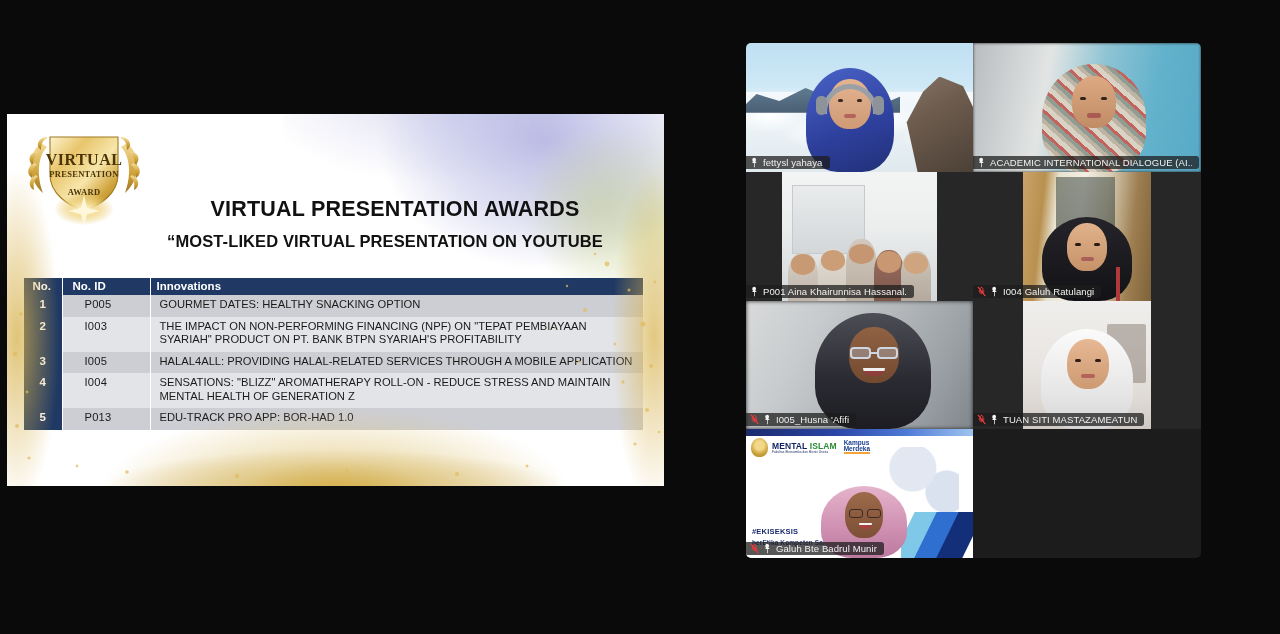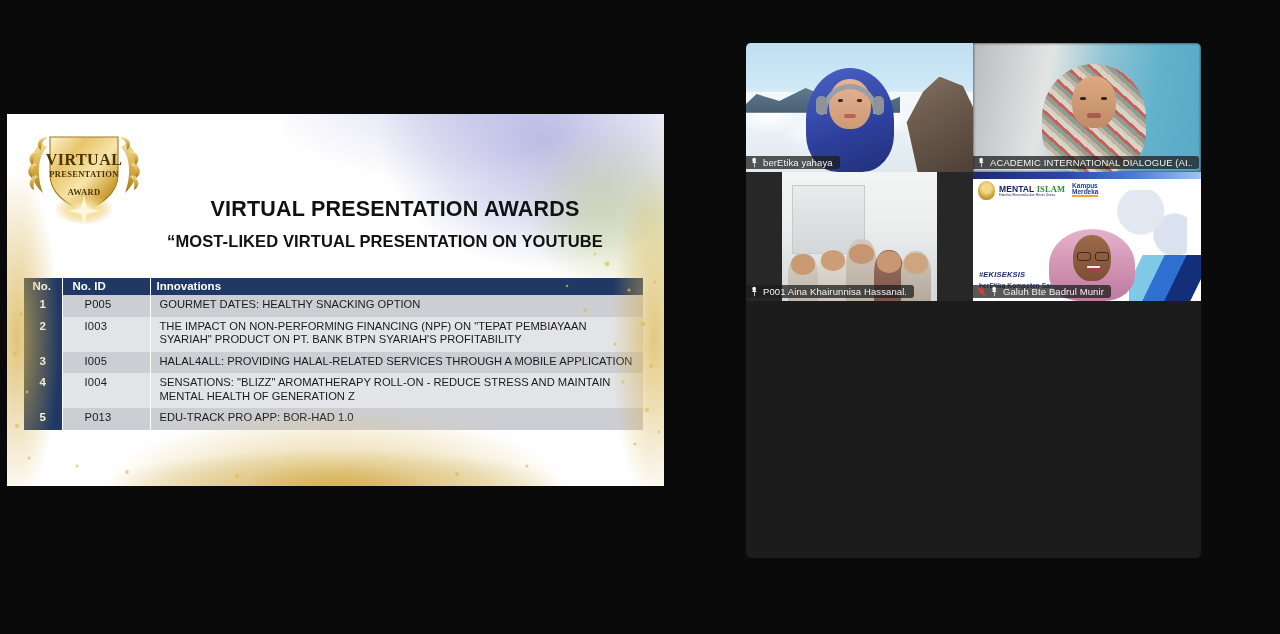--- a/index.html
+++ b/index.html
@@ -224,30 +224,30 @@
     position:absolute; left:0; top:0; width:100%; height:7px;
     background: linear-gradient(90deg,#1b2b6b 0%, #2b46a8 40%, #4d79d6 70%, #9fc4ef 100%);
   }
   .vb-logo-row { position:absolute; left:5px; top:9px; display:flex; align-items:center; gap:4px; }
   .vb-seal {
     width:17px; height:19px; border-radius:50% 50% 45% 45%;
     background: radial-gradient(circle at 50% 38%, #f2d98a 0 30%, #c9a23c 62%, #a8821f 100%);
   }
   .vb-ei-main { font-size:8.5px; font-weight:700; letter-spacing:.1px; line-height:8px; }
   .vb-ei-main .b1 { color:#11205e; }
-  .vb-ei-main .b2 { color:#2e8b3a;font-family:Liberation Serif, serif; }
+  .vb-ei-main .b2 { color:#2e8b3a; }
   .vb-ei-sub { font-size:3.1px; color:#11205e; letter-spacing:.1px; line-height:4px; }
   .vb-km {
     margin-left:3px; font-size:6.5px; font-weight:700; line-height:6px;
     color:#1b3f8f; position:relative; padding-bottom:2px;
   }
   .vb-km .u { display:block; height:2px; background:#f2a43a; width:100%; }
   .vb-hash {
     position:absolute; left:6px; bottom:22px; color:#1b2b6b;
-    font-size:7.5px; font-weight:700; letter-spacing:.2px;font-style:italic;
+    font-size:7.5px; font-weight:700; letter-spacing:.2px;
   }
   .vb-tag {
     position:absolute; left:6px; bottom:12px; color:#1b2b6b;
     font-size:6.5px; font-weight:700; letter-spacing:.1px; opacity:.92;
   }
   .vb-chevrons {
     position:absolute; right:0; bottom:0; width:72px; height:46px; overflow:hidden;
   }
   .vb-chevrons i {
     position:absolute; bottom:-6px; width:26px; height:56px; display:block;
@@ -400,21 +400,21 @@
           <div style="position:absolute;right:14px;top:34px;width:11px;height:19px;background:#8d9398;border-radius:5px;"></div>
           <div style="position:absolute;left:36px;top:37px;width:5px;height:2.5px;background:#3a2a22;border-radius:2px;"></div>
           <div style="position:absolute;left:55px;top:37px;width:5px;height:2.5px;background:#3a2a22;border-radius:2px;"></div>
           <div style="position:absolute;left:42px;top:52px;width:12px;height:4px;background:#b4625c;border-radius:6px;"></div>
         </div>
       </div>
       <div class="namebar">
         <svg class="pin-ic" viewBox="0 0 12 14" aria-hidden="true">
             <path d="M6 .8 C4.2.8 3 2 3 3.4 c0 .9.4 1.6.9 2.2 L3 7.6 h6 L7.1 5.6 c.5-.6.9-1.3.9-2.2 C8 2 6.8.8 6 .8 Z M5.5 7.8 h1 v5.4 h-1 Z" fill="#f4f4f4"></path>
           </svg>
-        <span class="label">berEtika yahaya</span>
+        <span class="label">fettysl yahaya</span>
       </div>
     </div>
 
     <div class="tile">
       <div class="feed">
         <div class="bg-indoor-blur"></div>
         <div class="person" style="width:104px;height:112px;bottom:0;left:53%;">
           <div class="scarf" style="left:0;top:4px;width:104px;height:108px;background:
               repeating-linear-gradient(42deg,#d9d3c6 0 5px,#bdb4a3 5px 9px,#8f9d92 9px 13px,#c2635e 13px 16px);"></div>
           <div class="head" style="left:30px;top:16px;width:44px;height:52px;background:linear-gradient(#dda982,#c08c66);"></div>
@@ -450,22 +450,90 @@
         </div>
       </div>
       <div class="namebar">
         <svg class="pin-ic" viewBox="0 0 12 14" aria-hidden="true">
             <path d="M6 .8 C4.2.8 3 2 3 3.4 c0 .9.4 1.6.9 2.2 L3 7.6 h6 L7.1 5.6 c.5-.6.9-1.3.9-2.2 C8 2 6.8.8 6 .8 Z M5.5 7.8 h1 v5.4 h-1 Z" fill="#f4f4f4"></path>
           </svg>
         <span class="label">P001 Aina Khairunnisa Hassanal.</span>
       </div>
     </div>
 
-
-
+    <div class="tile">
+      <div class="feed">
+        <div class="bg-wood"></div>
+        <div class="person" style="width:90px;height:90px;bottom:0;left:50%;">
+          <div class="scarf" style="left:0;top:6px;width:90px;height:84px;background:linear-gradient(#24242a,#121216);"></div>
+          <div class="head" style="left:25px;top:12px;width:40px;height:48px;background:linear-gradient(#e0b28c,#c79268);"></div>
+          <div style="position:absolute;left:33px;top:32px;width:6px;height:3px;background:#2b1d16;border-radius:2px;"></div>
+          <div style="position:absolute;left:52px;top:32px;width:6px;height:3px;background:#2b1d16;border-radius:2px;"></div>
+          <div style="position:absolute;left:39px;top:46px;width:13px;height:4px;background:#ab5f59;border-radius:6px;"></div>
+          <div style="position:absolute;right:12px;top:56px;width:4px;height:34px;background:#b03a3a;"></div>
+        </div>
+      </div>
+      <div class="namebar">
+        <svg class="mic-muted" viewBox="0 0 12 14" aria-hidden="true">
+          <path d="M6 1.6 c-1 0-1.8.8-1.8 1.8 v3 c0 1 .8 1.8 1.8 1.8 s1.8-.8 1.8-1.8 v-3 C7.8 2.4 7 1.6 6 1.6 Z M3 6.2 v.4 c0 1.6 1.3 3 3 3 s3-1.4 3-3 v-.4" stroke="#eb3b3b" stroke-width="1.3" fill="none" stroke-linecap="round"></path>
+          <path d="M1.6 1.2 L10.6 12.6" stroke="#eb3b3b" stroke-width="1.7" stroke-linecap="round"></path>
+        </svg>
+        <svg class="pin-ic" viewBox="0 0 12 14" aria-hidden="true">
+            <path d="M6 .8 C4.2.8 3 2 3 3.4 c0 .9.4 1.6.9 2.2 L3 7.6 h6 L7.1 5.6 c.5-.6.9-1.3.9-2.2 C8 2 6.8.8 6 .8 Z M5.5 7.8 h1 v5.4 h-1 Z" fill="#f4f4f4"></path>
+          </svg>
+        <span class="label">I004 Galuh Ratulangi</span>
+      </div>
+    </div>
+
+    <div class="tile">
+      <div class="feed">
+        <div class="bg-soft-gray"></div>
+        <div class="person" style="width:116px;height:118px;bottom:0;left:56%;">
+          <div class="scarf" style="left:0;top:2px;width:116px;height:116px;background:linear-gradient(#4d4d55,#2b2b33 56%,#1c1c22);"></div>
+          <div class="head" style="left:34px;top:16px;width:50px;height:56px;background:linear-gradient(#8f6244,#73492f);"></div>
+          <div style="position:absolute;left:35px;top:36px;width:21px;height:12px;border:2px solid #cfd6e0;border-radius:4px;background:rgba(190,215,240,.32);"></div>
+          <div style="position:absolute;left:62px;top:36px;width:21px;height:12px;border:2px solid #cfd6e0;border-radius:4px;background:rgba(190,215,240,.32);"></div>
+          <div style="position:absolute;left:56px;top:41px;width:6px;height:2px;background:#cfd6e0;"></div>
+          <div style="position:absolute;left:48px;top:57px;width:22px;height:8px;background:#8e3f3c;border-radius:0 0 12px 12px;border-top:3px solid #f0f0f0;"></div>
+        </div>
+      </div>
+      <div class="namebar">
+        <svg class="mic-muted" viewBox="0 0 12 14" aria-hidden="true">
+          <path d="M6 1.6 c-1 0-1.8.8-1.8 1.8 v3 c0 1 .8 1.8 1.8 1.8 s1.8-.8 1.8-1.8 v-3 C7.8 2.4 7 1.6 6 1.6 Z M3 6.2 v.4 c0 1.6 1.3 3 3 3 s3-1.4 3-3 v-.4" stroke="#eb3b3b" stroke-width="1.3" fill="none" stroke-linecap="round"></path>
+          <path d="M1.6 1.2 L10.6 12.6" stroke="#eb3b3b" stroke-width="1.7" stroke-linecap="round"></path>
+        </svg>
+        <svg class="pin-ic" viewBox="0 0 12 14" aria-hidden="true">
+            <path d="M6 .8 C4.2.8 3 2 3 3.4 c0 .9.4 1.6.9 2.2 L3 7.6 h6 L7.1 5.6 c.5-.6.9-1.3.9-2.2 C8 2 6.8.8 6 .8 Z M5.5 7.8 h1 v5.4 h-1 Z" fill="#f4f4f4"></path>
+          </svg>
+        <span class="label">I005_Husna 'Afifi</span>
+      </div>
+    </div>
+
+    <div class="tile">
+      <div class="feed">
+        <div class="bg-plainroom"></div>
+        <div class="person" style="width:92px;height:104px;bottom:0;left:50%;">
+          <div class="scarf" style="left:0;top:4px;width:92px;height:100px;background:linear-gradient(#fbfbfb,#e6e6e6 64%,#d5d5d5);"></div>
+          <div class="head" style="left:26px;top:14px;width:42px;height:50px;background:linear-gradient(#e6b893,#cd9a72);"></div>
+          <div style="position:absolute;left:34px;top:34px;width:6px;height:3px;background:#2e2019;border-radius:2px;"></div>
+          <div style="position:absolute;left:54px;top:34px;width:6px;height:3px;background:#2e2019;border-radius:2px;"></div>
+          <div style="position:absolute;left:40px;top:49px;width:14px;height:4px;background:#b3635c;border-radius:6px;"></div>
+        </div>
+      </div>
+      <div class="namebar">
+        <svg class="mic-muted" viewBox="0 0 12 14" aria-hidden="true">
+          <path d="M6 1.6 c-1 0-1.8.8-1.8 1.8 v3 c0 1 .8 1.8 1.8 1.8 s1.8-.8 1.8-1.8 v-3 C7.8 2.4 7 1.6 6 1.6 Z M3 6.2 v.4 c0 1.6 1.3 3 3 3 s3-1.4 3-3 v-.4" stroke="#eb3b3b" stroke-width="1.3" fill="none" stroke-linecap="round"></path>
+          <path d="M1.6 1.2 L10.6 12.6" stroke="#eb3b3b" stroke-width="1.7" stroke-linecap="round"></path>
+        </svg>
+        <svg class="pin-ic" viewBox="0 0 12 14" aria-hidden="true">
+            <path d="M6 .8 C4.2.8 3 2 3 3.4 c0 .9.4 1.6.9 2.2 L3 7.6 h6 L7.1 5.6 c.5-.6.9-1.3.9-2.2 C8 2 6.8.8 6 .8 Z M5.5 7.8 h1 v5.4 h-1 Z" fill="#f4f4f4"></path>
+          </svg>
+        <span class="label">TUAN SITI MASTAZAMEATUN</span>
+      </div>
+    </div>
 
     <div class="tile">
       <div class="feed">
         <div class="bg-vb">
           <div class="vb-topstrip"></div>
           <div class="vb-hex"></div>
           <div class="vb-logo-row">
             <div class="vb-seal"></div>
             <div>
               <div class="vb-ei-main">

